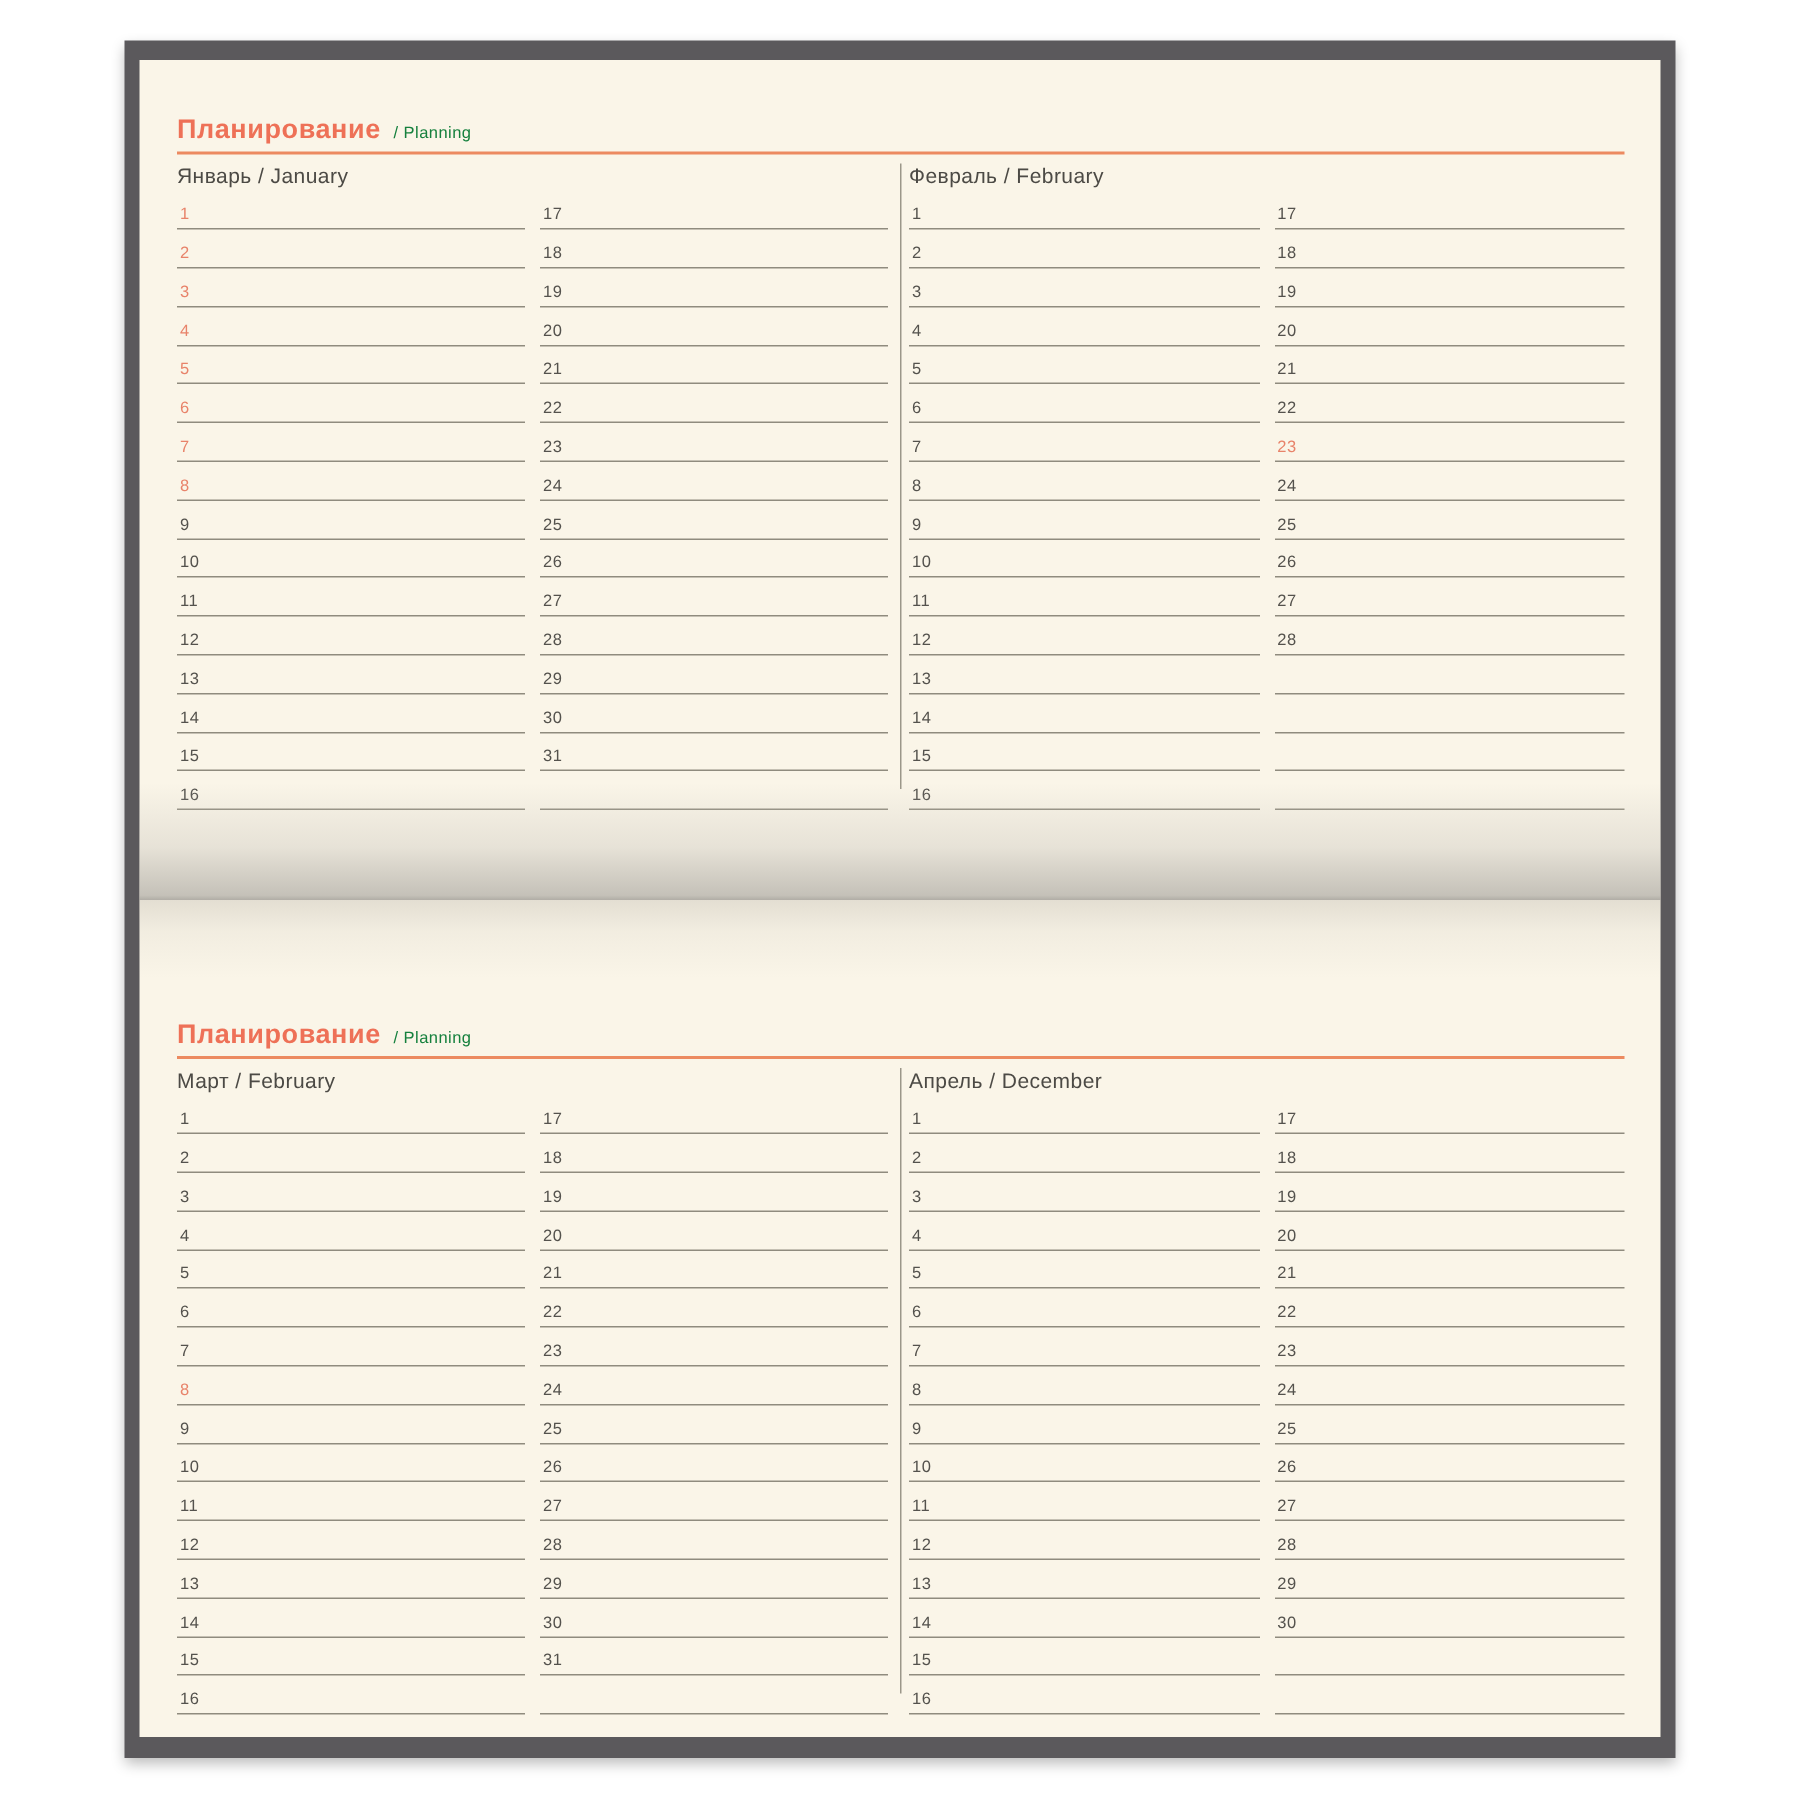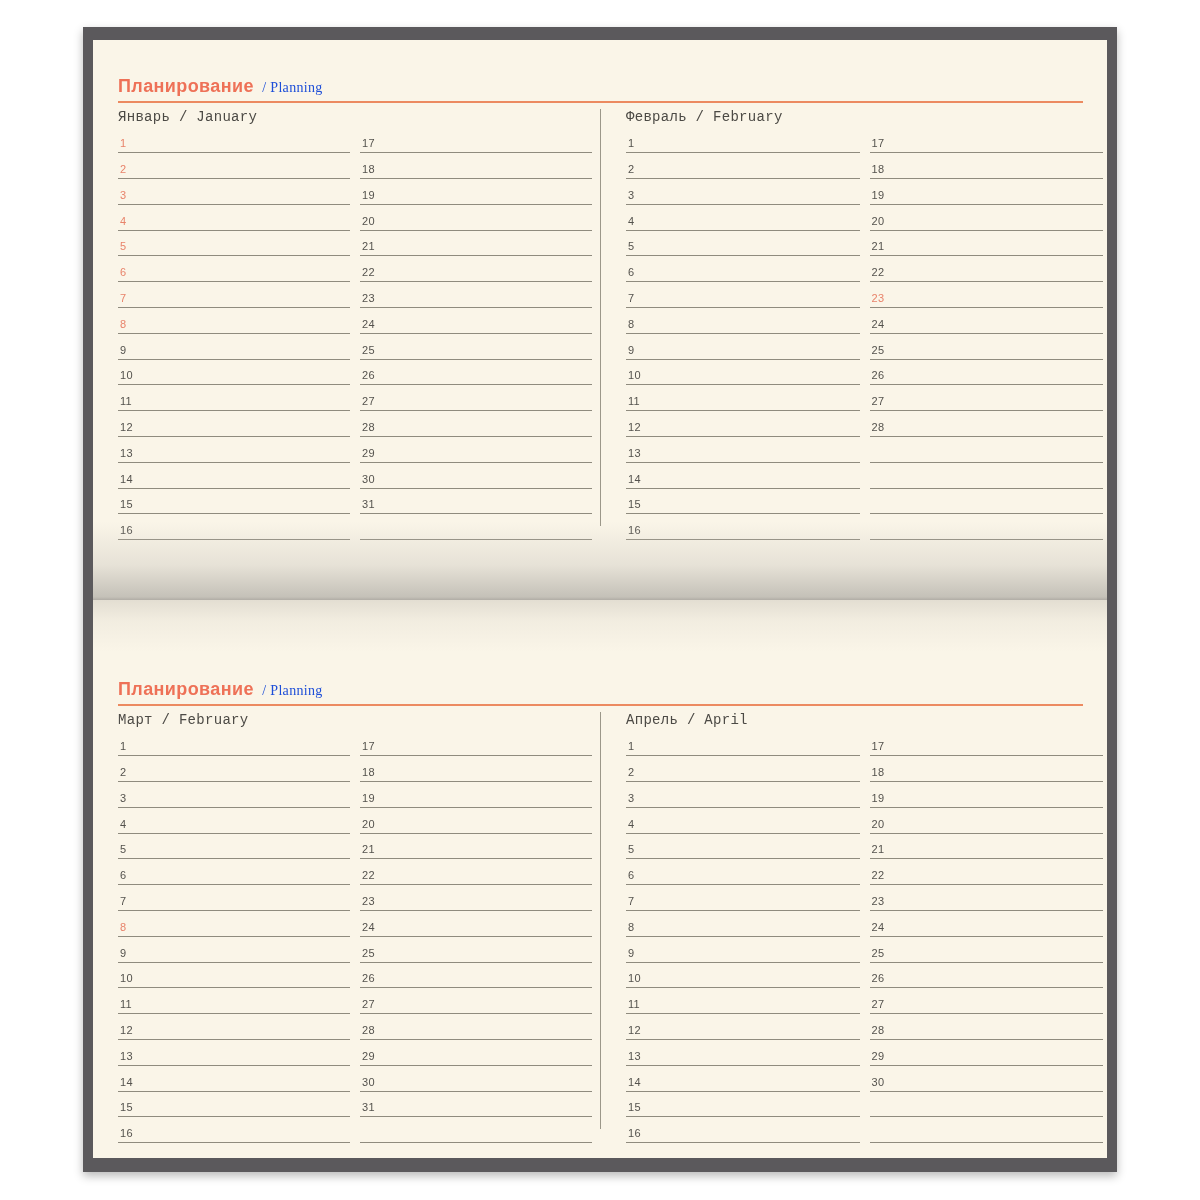--- a/index.html
+++ b/index.html
@@ -40,35 +40,35 @@
   }
   .content{position:absolute;left:25px;width:965px;}
   .content-top{top:36px;}
   .content-bottom{top:79px;}
 
   .page-header{position:absolute;top:0;left:0;white-space:nowrap;}
   .title-ru{
     font-size:18px;font-weight:700;color:#ee7157;letter-spacing:0.4px;margin-top:28px;
   }
   .title-suffix{
-    font-size:14px;font-weight:400;color:#1d4ed8;letter-spacing:0.3px;margin-left:4px;font-family:Liberation Serif, serif;
+    font-size:11px;font-weight:400;color:#15803d;letter-spacing:0.3px;margin-left:4px;
   }
   .rule{
     position:absolute;top:25px;left:0;width:965px;height:2px;background:#ec8a60;
   }
   .months-wrap{position:absolute;top:33px;left:0;width:965px;height:420px;}
   .vdivider{
     position:absolute;left:482px;top:0;width:1px;height:417px;background:#9b9789;
   }
   .month{position:absolute;top:0;height:420px;}
   .month-a{left:0;width:474px;}
-  .month-b{left:508px;width:477px;}
+  .month-b{left:488px;width:477px;}
   .month-label{
     position:absolute;top:0;left:0;font-size:14px;color:#4c4a45;
-    letter-spacing:0.3px;white-space:nowrap;font-family:Liberation Mono, monospace;
+    letter-spacing:0.3px;white-space:nowrap;
   }
   .cols{position:absolute;top:18.5px;left:0;right:0;display:flex;gap:10px;}
   .col{flex:1;}
   .row{
     position:relative;height:24.8px;
     border-bottom:1px solid #8f8b7e;
   }
   .num{
     position:absolute;left:2px;bottom:3px;
     font-size:11px;color:#54524d;letter-spacing:0.3px;
@@ -399,21 +399,21 @@
                 <span class="num">30</span>
               </div>
               <div class="row">
                 <span class="num">31</span>
               </div>
               <div class="row"></div>
             </div>
         </div>
       </div>
       <div class="month month-b">
-        <div class="month-label">Апрель / April</div>
+        <div class="month-label">Апрель / December</div>
         <div class="cols">
           <div class="col">
               <div class="row">
                 <span class="num">1</span>
               </div>
               <div class="row">
                 <span class="num">2</span>
               </div>
               <div class="row">
                 <span class="num">3</span>

